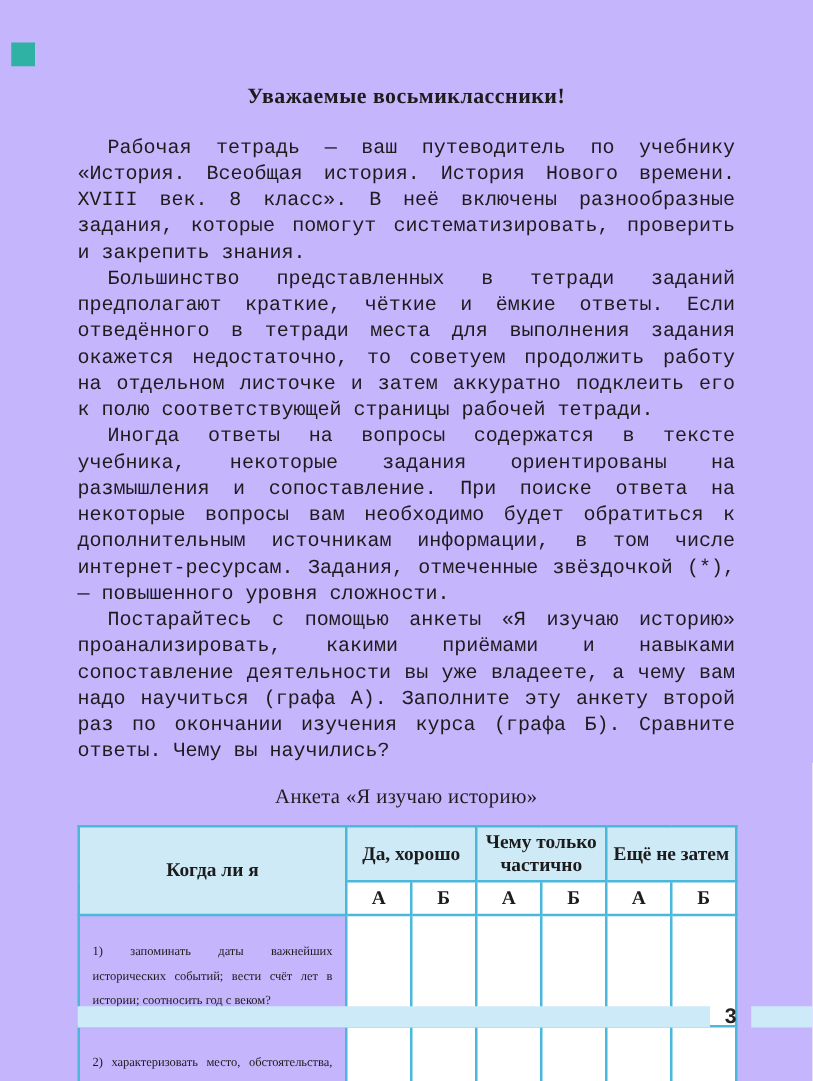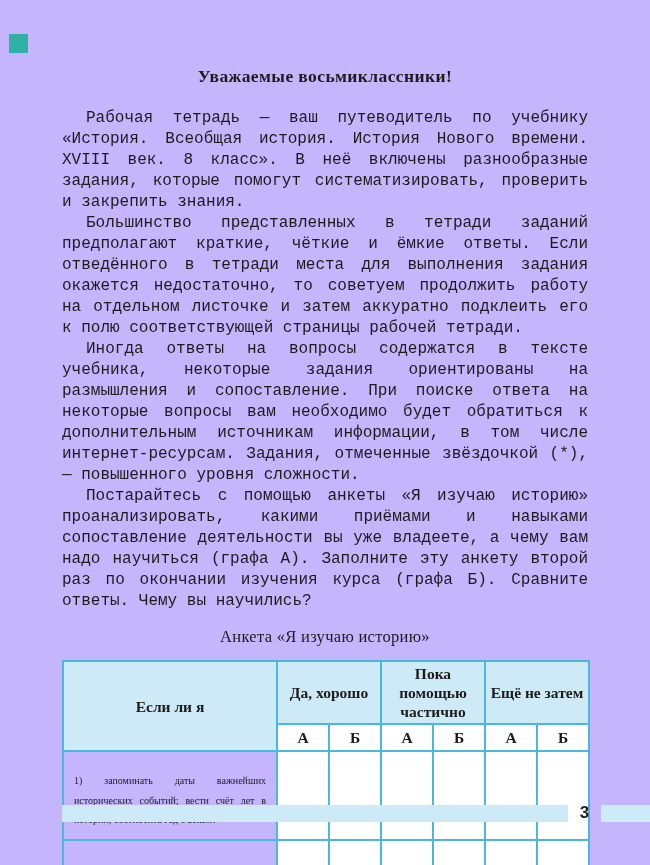--- a/index.html
+++ b/index.html
@@ -86,23 +86,23 @@
         <col style="width:214px">
         <col style="width:52px">
           <col style="width:52px">
         <col style="width:52px">
           <col style="width:52px">
         <col style="width:52px">
           <col style="width:52px">
       </colgroup>
       <tbody>
         <tr class="group-row">
-          <td class="head-cell" rowspan="2">Если ли я</td>
+          <td class="head-cell" rowspan="2">Когда ли я</td>
           <td class="head-cell" colspan="2">Да, хорошо</td>
-          <td class="head-cell" colspan="2">Пока помощью частично</td>
+          <td class="head-cell" colspan="2">Чему только частично</td>
           <td class="head-cell" colspan="2">Ещё не затем</td>
         </tr>
         <tr class="sub-row">
           <td>А</td>
           <td>Б</td>
           <td>А</td>
           <td>Б</td>
           <td>А</td>
           <td>Б</td>
         </tr>

